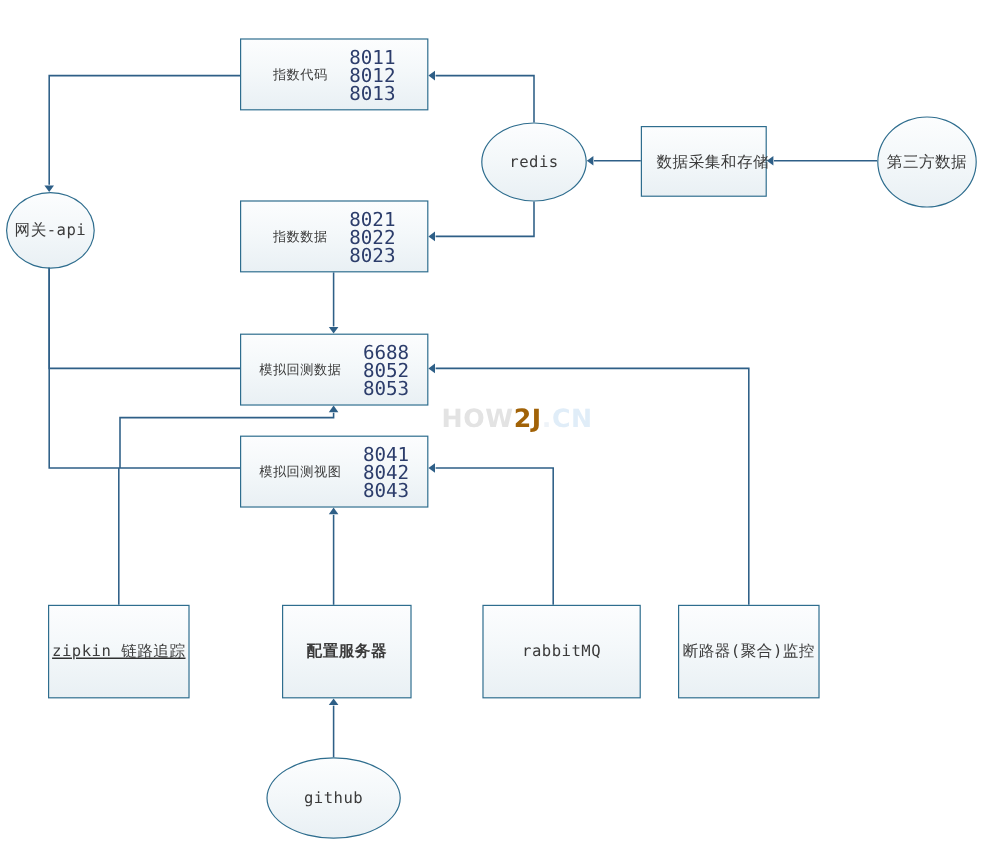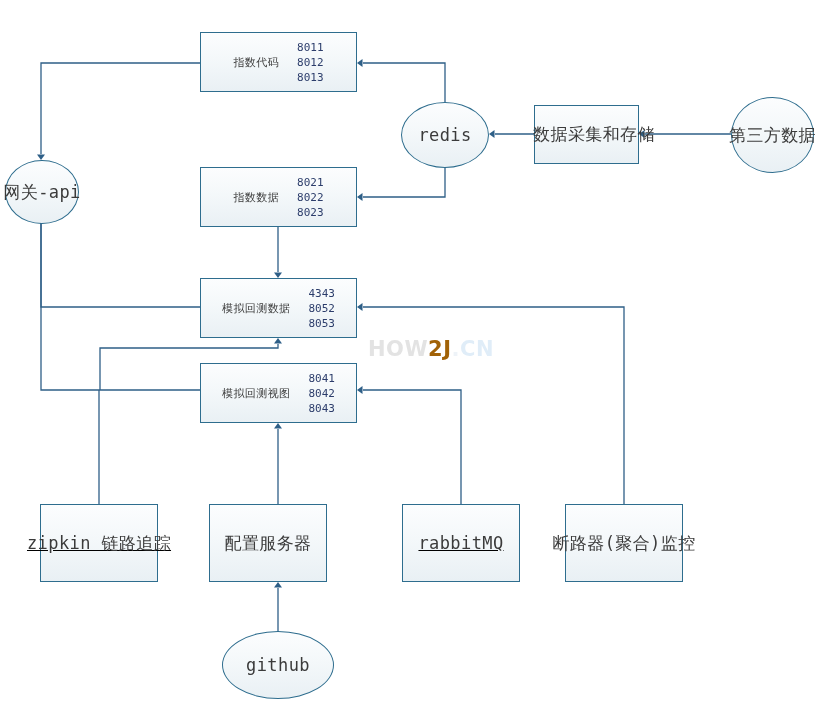--- a/index.html
+++ b/index.html
@@ -32,21 +32,21 @@
     background: linear-gradient(to bottom, #fcfdfe 0%, #f4f8fa 45%, #e9f0f4 100%);
     display: flex;
     align-items: center;
     justify-content: center;
   }
   .node.ellipse {
     border-radius: 50%;
   }
   .node-label {
     font-family: "DejaVu Sans Mono", "Liberation Mono", monospace;
-    font-size: 17px;
+    font-size: 13px;
     color: #3b3b3b;
     letter-spacing: 0.4px;
     white-space: nowrap;
     text-align: center;
   }
   .svc {
     display: flex;
     align-items: center;
     justify-content: center;
     width: 100%;
@@ -60,21 +60,21 @@
     font-size: 11px;
     color: #3b3b3b;
     letter-spacing: 0.4px;
     white-space: nowrap;
     text-align: left;
   }
   .svc .svc-ports {
     flex: 0 0 auto;
     margin-left: 18px;
     font-family: "DejaVu Sans Mono", "Liberation Mono", monospace;
-    font-size: 11px;
+    font-size: 16px;
     color: #2c3d6b;
     line-height: 15px;
     text-align: left;
     white-space: nowrap;
   }
   .watermark {
     position: absolute;
     font-family: "DejaVu Sans", "Liberation Sans", sans-serif;
     font-size: 21px;
     font-weight: bold;
@@ -173,21 +173,21 @@
             <div>8021</div>
             <div>8022</div>
             <div>8023</div>
           </div>
         </div>
       </div>
       <div class="node" style="left: 200px; top: 278px; width: 157px; height: 60px;">
         <div class="svc">
           <div class="svc-name">模拟回测数据</div>
           <div class="svc-ports">
-            <div>4343</div>
+            <div>6688</div>
             <div>8052</div>
             <div>8053</div>
           </div>
         </div>
       </div>
       <div class="node" style="left: 200px; top: 363px; width: 157px; height: 60px;">
         <div class="svc">
           <div class="svc-name">模拟回测视图</div>
           <div class="svc-ports">
             <div>8041</div>
@@ -201,24 +201,24 @@
       </div>
       <div class="node" style="left: 534px; top: 105px; width: 105px; height: 59px; padding-left: 15px;">
         <div class="node-label">数据采集和存储</div>
       </div>
       <div class="node ellipse" style="left: 731px; top: 97px; width: 83px; height: 76px;">
         <div class="node-label">第三方数据</div>
       </div>
       <div class="node" style="left: 40px; top: 504px; width: 118px; height: 78px; text-decoration: underline;">
         <div class="node-label">zipkin 链路追踪</div>
       </div>
-      <div class="node" style="left: 209px; top: 504px; width: 118px; height: 78px;">
+      <div class="node" style="left: 235px; top: 504px; width: 108px; height: 78px; font-weight: bold;">
         <div class="node-label">配置服务器</div>
       </div>
-      <div class="node" style="left: 402px; top: 504px; width: 118px; height: 78px; text-decoration: underline;">
+      <div class="node" style="left: 402px; top: 504px; width: 132px; height: 78px;">
         <div class="node-label">rabbitMQ</div>
       </div>
       <div class="node" style="left: 565px; top: 504px; width: 118px; height: 78px;">
         <div class="node-label">断路器(聚合)监控</div>
       </div>
       <div class="node ellipse" style="left: 222px; top: 631px; width: 112px; height: 68px;">
         <div class="node-label">github</div>
       </div>
     </div>
 

